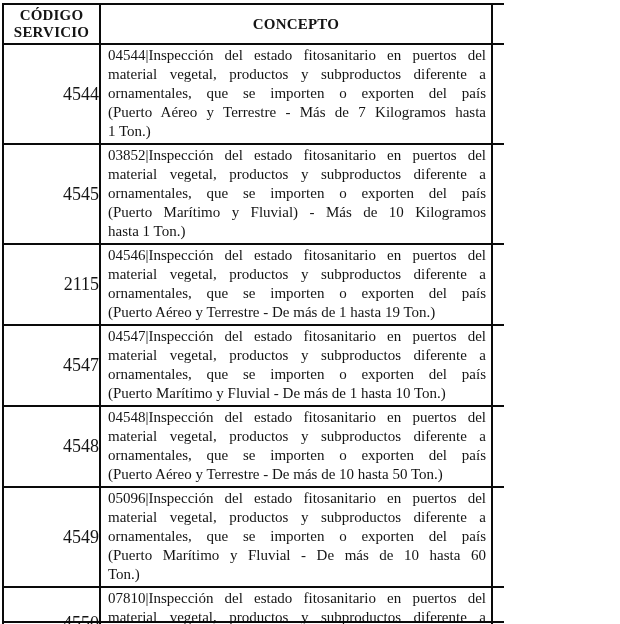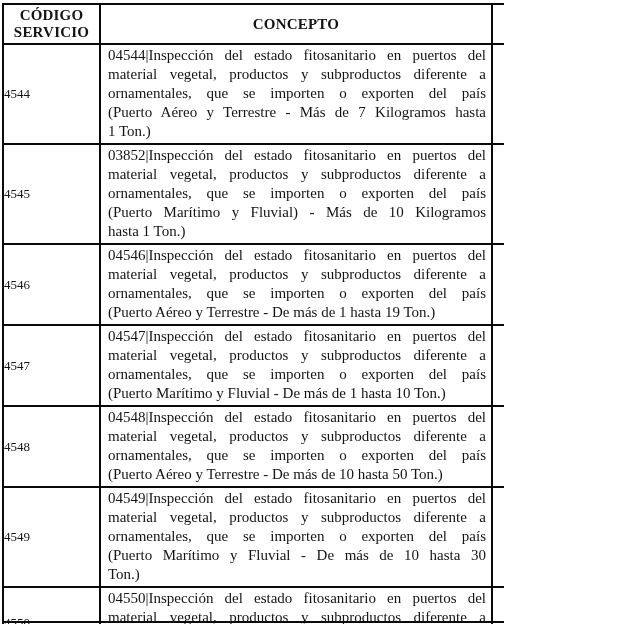--- a/index.html
+++ b/index.html
@@ -36,23 +36,23 @@
   th {
     font-weight: bold;
     font-size: 15px;
     line-height: 17px;
     text-align: center;
     vertical-align: middle;
     padding: 2px 1px;
     letter-spacing: 0.2px;
   }
   td.code-cell {
-    text-align: left;
+    text-align: right;
     vertical-align: middle;
-    font-size: 13px;
+    font-size: 18px;
   }
   td.value-cell {
     text-align: right;
     vertical-align: middle;
     font-size: 15px;
   }
   td.concept-cell {
     vertical-align: top;
     padding: 1px 5px 2px 7px;
     font-size: 15px;
@@ -125,21 +125,21 @@
               <div class="concept-line last-line">hasta 1 Ton.)</div>
             </div>
     </td>
     <td class="value-cell">
       <span>63.009</span>
     </td>
   </tr>
 
   <tr>
     <td class="code-cell">
-      <span>4546</span>
+      <span>2115</span>
     </td>
     <td class="concept-cell">
       <div>
               <div class="concept-line">04546|Inspección del estado fitosanitario en puertos del</div>
               <div class="concept-line">material vegetal, productos y subproductos diferente a</div>
               <div class="concept-line">ornamentales, que se importen o exporten del país</div>
               <div class="concept-line last-line">(Puerto Aéreo y Terrestre - De más de 1 hasta 19 Ton.)</div>
             </div>
     </td>
     <td class="value-cell">
@@ -180,39 +180,39 @@
       <span>60.029</span>
     </td>
   </tr>
 
   <tr>
     <td class="code-cell">
       <span>4549</span>
     </td>
     <td class="concept-cell">
       <div>
-              <div class="concept-line">04549|Inspección del estado fitosanitario en puertos del</div>
-              <div class="concept-line">material vegetal, productos y subproductos diferente a</div>
-              <div class="concept-line">ornamentales, que se importen o exporten del país</div>
-              <div class="concept-line">(Puerto Marítimo y Fluvial - De más de 10 hasta 30</div>
+              <div class="concept-line">05096|Inspección del estado fitosanitario en puertos del</div>
+              <div class="concept-line">material vegetal, productos y subproductos diferente a</div>
+              <div class="concept-line">ornamentales, que se importen o exporten del país</div>
+              <div class="concept-line">(Puerto Marítimo y Fluvial - De más de 10 hasta 60</div>
               <div class="concept-line last-line">Ton.)</div>
             </div>
     </td>
     <td class="value-cell">
       <span>106.665</span>
     </td>
   </tr>
 
   <tr>
     <td class="code-cell">
       <span>4550</span>
     </td>
     <td class="concept-cell">
       <div>
-              <div class="concept-line">04550|Inspección del estado fitosanitario en puertos del</div>
+              <div class="concept-line">07810|Inspección del estado fitosanitario en puertos del</div>
               <div class="concept-line">material vegetal, productos y subproductos diferente a</div>
             </div>
     </td>
     <td class="value-cell">
       <span>89.676</span>
     </td>
   </tr>
 </tbody>
   </table>
 </div>

